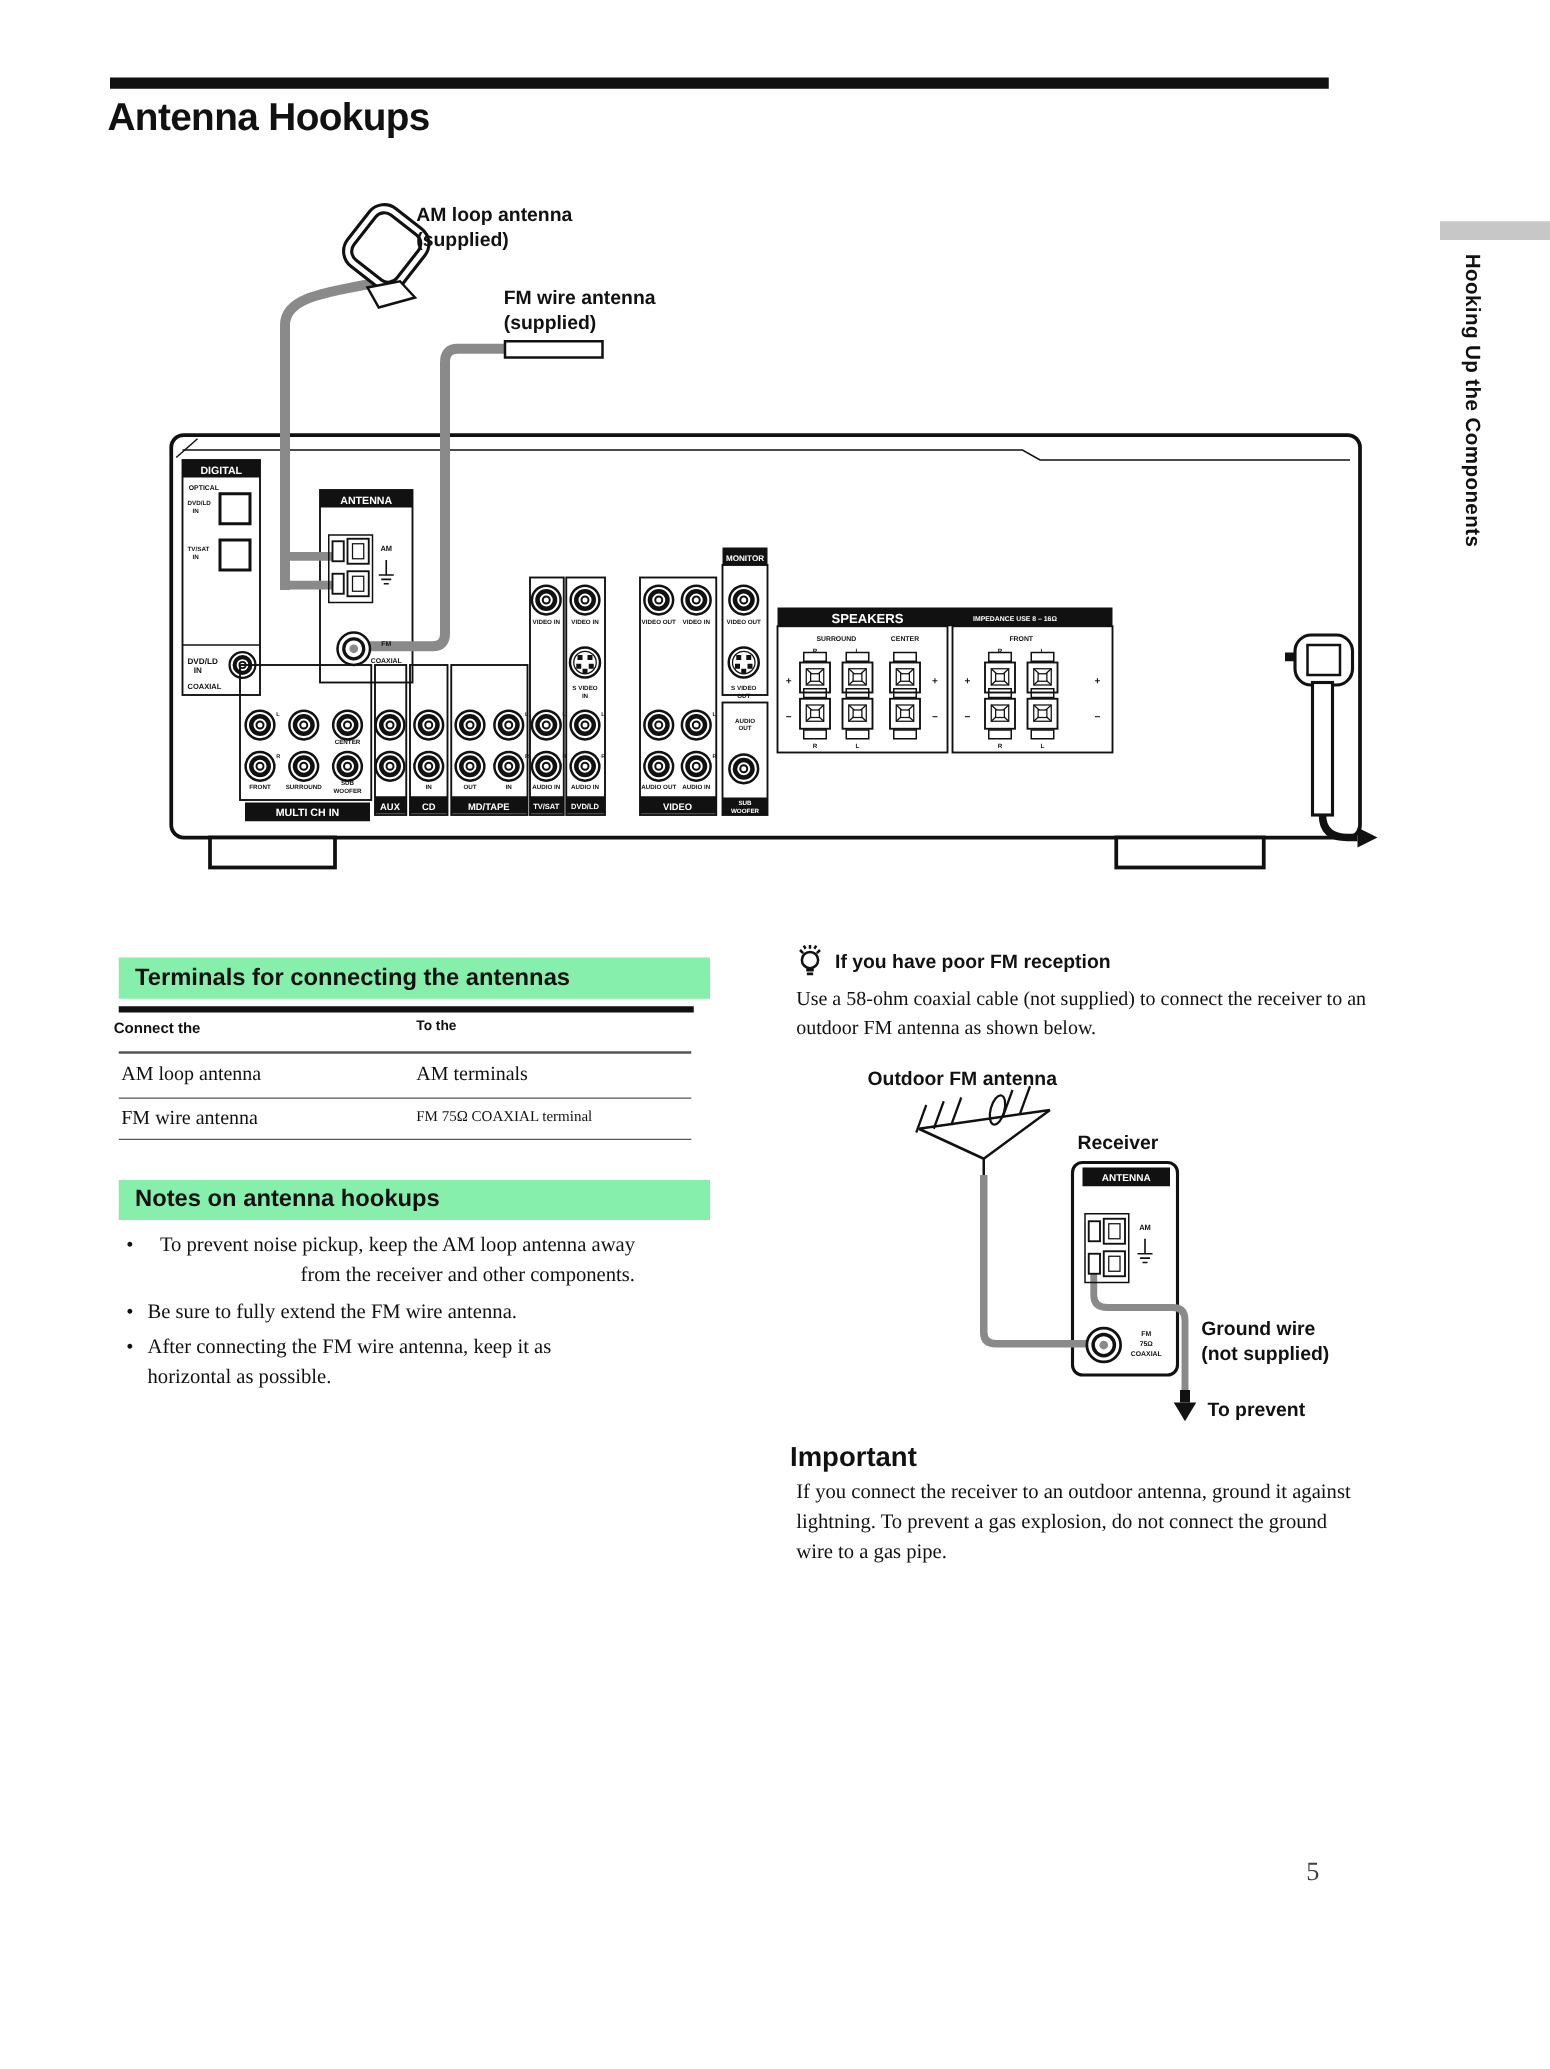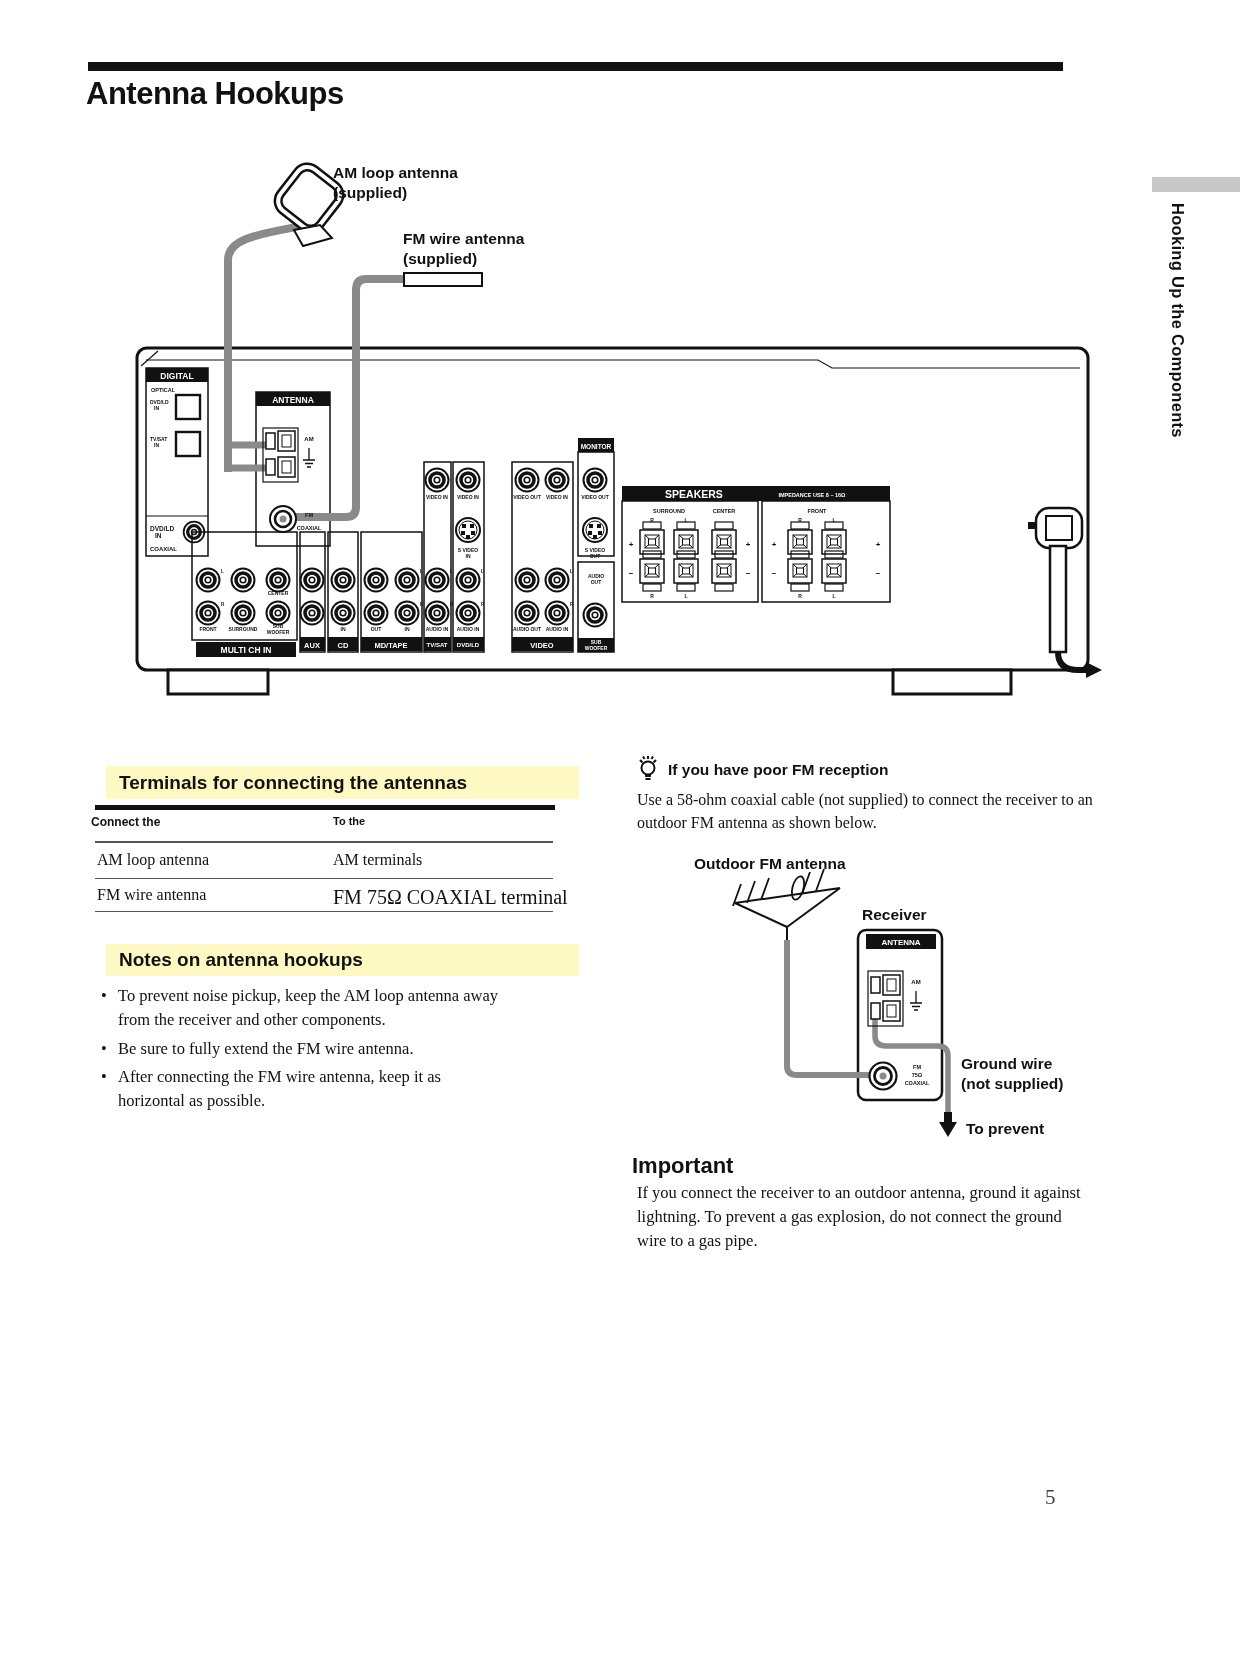--- a/index.html
+++ b/index.html
@@ -3,21 +3,21 @@
 <meta charset="utf-8">
 <style>
   html,body{margin:0;padding:0;}
   body{width:1240px;height:1655px;position:relative;background:#fff;overflow:hidden;
        font-family:"Liberation Sans",sans-serif;color:#111;}
   .abs{position:absolute;}
   .ml{white-space:pre-line;}
   .b{font-weight:bold;}
   .serif{font-family:"Liberation Serif",serif;font-weight:normal;}
   .lbl15{font-size:15.5px;font-weight:bold;line-height:1.28;}
-  .secbar{background:#fef9c3;font-size:19px;font-weight:bold;padding-left:13px;display:flex;align-items:center;margin-left:11px;}
+  .secbar{background:#86efac;font-size:19px;font-weight:bold;padding-left:13px;display:flex;align-items:center;}
   .rule{background:#111;}
   .thin{background:#555;}
   .bullet{display:flex;margin-bottom:4px;}
   .bullet .dot{width:17px;flex:none;}
   #page-title{font-size:31px;font-weight:bold;letter-spacing:-0.5px;}
   #sidebar-text{writing-mode:vertical-rl;font-size:16.5px;font-weight:bold;letter-spacing:0.3px;height:310px;}
   #page-num{font-family:"Liberation Serif",serif;font-size:21px;color:#3f3f3f;}
   
   #dsvg{position:absolute;left:0;top:0;}
   #dsvg .ln{stroke:#111;fill:none;}
@@ -330,30 +330,30 @@
     <span>Terminals for connecting the antennas</span>
   </div>
 <div class="abs rule" style="left:95px;top:805px;width:460px;height:5px;"></div>
 <div class="abs b" style="left:91px;top:815px;font-size:12px;">Connect the</div>
 <div class="abs b" style="left:333px;top:815px;font-size:11px;">To the</div>
 <div class="abs thin" style="left:95px;top:841px;width:458px;height:2px;"></div>
 <div class="abs serif" style="left:97px;top:851px;font-size:16px;">AM loop antenna</div>
 <div class="abs serif" style="left:333px;top:851px;font-size:16px;">AM terminals</div>
 <div class="abs thin" style="left:95px;top:878px;width:458px;height:1px;"></div>
 <div class="abs serif" style="left:97px;top:886px;font-size:16px;">FM wire antenna</div>
-<div class="abs serif" style="left:333px;top:886px;font-size:20px;">FM 75Ω COAXIAL terminal</div>
+<div class="abs serif" style="left:333px;top:886px;font-size:12px;">FM 75Ω COAXIAL terminal</div>
 <div class="abs thin" style="left:95px;top:911px;width:458px;height:1px;"></div>
 
 <div class="abs secbar" style="left:95px;top:944px;width:460px;height:32px;">
     <span>Notes on antenna hookups</span>
   </div>
 <div class="abs serif" style="left:101px;top:984px;width:412px;font-size:16.5px;line-height:1.47;">
   <div class="bullet">
       <span class="dot">•</span>
-      <span style="width:390px;">To prevent noise pickup, keep the AM loop antenna away from the receiver and other components.</span>
+      <span style="width:390px;text-align:right;">To prevent noise pickup, keep the AM loop antenna away from the receiver and other components.</span>
     </div>
   <div class="bullet">
       <span class="dot">•</span>
       <span style="width:390px;">Be sure to fully extend the FM wire antenna.</span>
     </div>
   <div class="bullet">
       <span class="dot">•</span>
       <span style="width:390px;">After connecting the FM wire antenna, keep it as horizontal as possible.</span>
     </div>
 </div>

